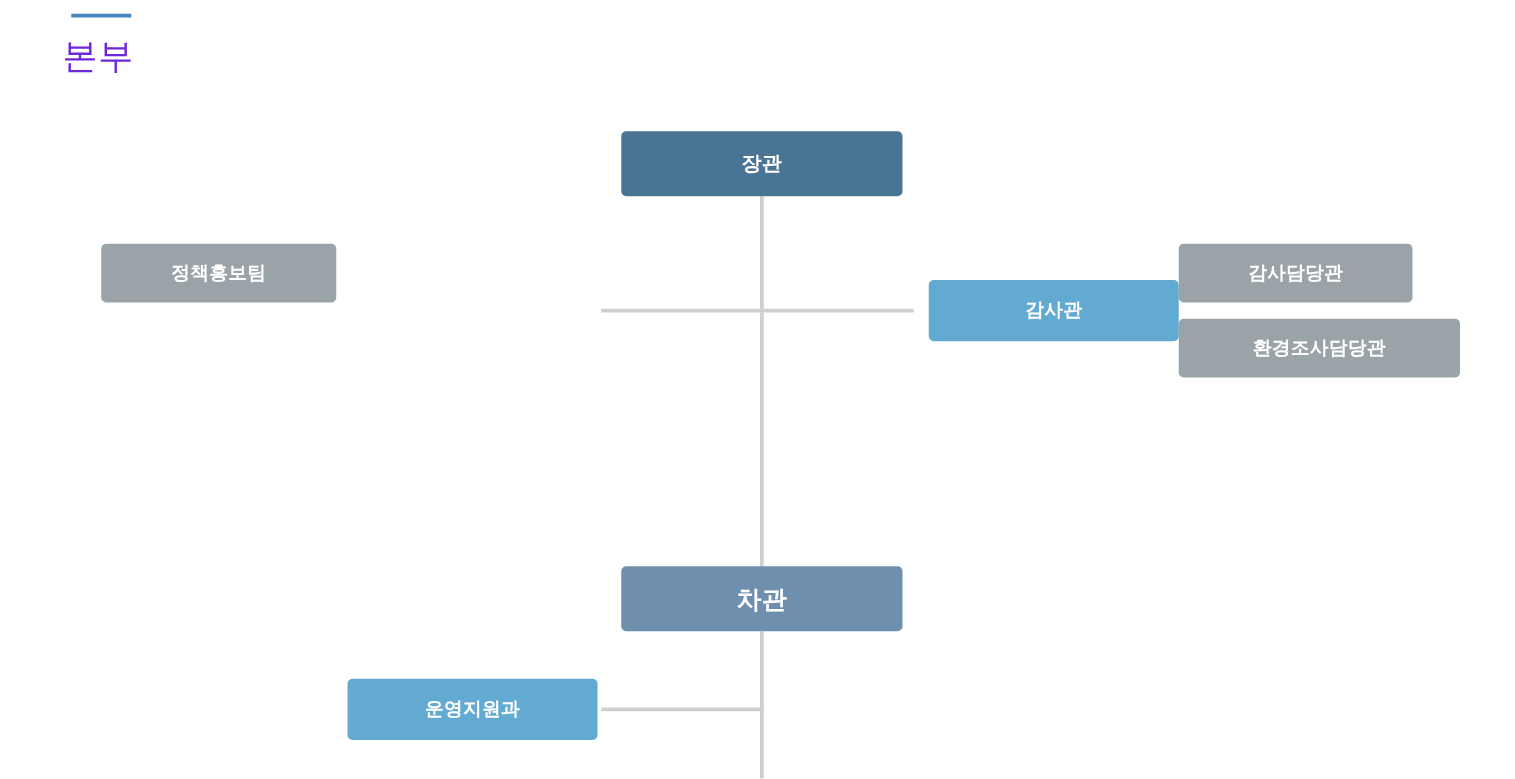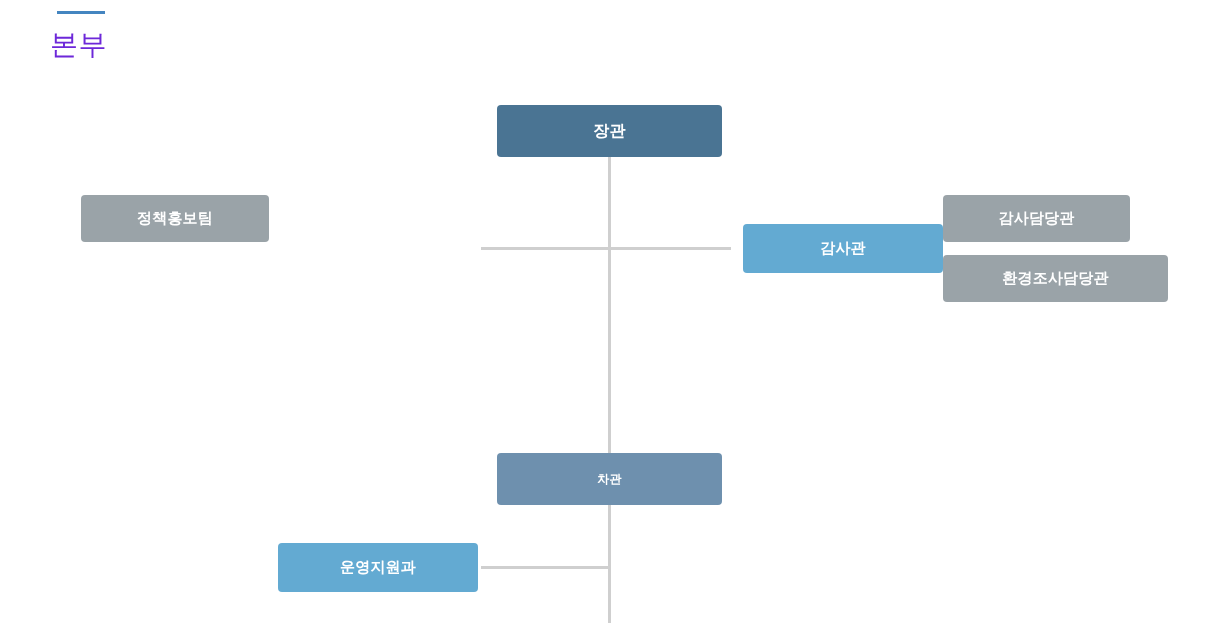--- a/index.html
+++ b/index.html
@@ -63,21 +63,21 @@
     white-space: nowrap;
     box-sizing: border-box;
     padding: 0 6px;
   }
   .node.level-top {
     background: #4a7493;
     font-size: 16px;
   }
   .node.level-second {
     background: #6e90ae;
-    font-size: 12px;
+    font-size: 20px;
   }
   .node.staff {
     background: #63aad2;
   }
   .node.sub {
     background: #9aa3a8;
   }
 </style>
 </head>
 <body>

